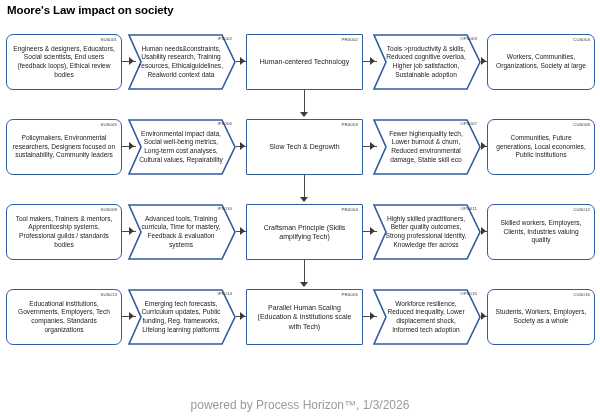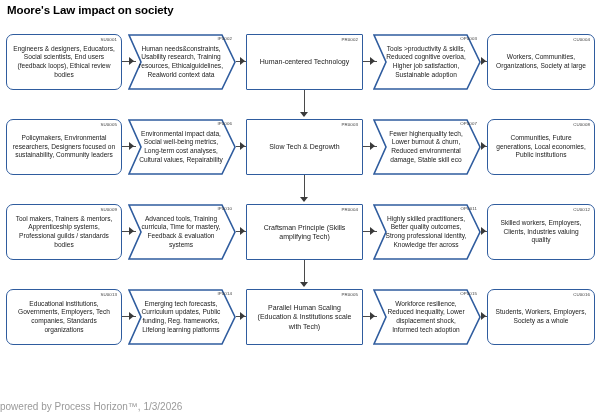--- a/index.html
+++ b/index.html
@@ -78,21 +78,21 @@
     position: absolute; left: 300px;
     width: 0; height: 0;
     border-left: 4px solid transparent;
     border-right: 4px solid transparent;
     border-top: 5.5px solid #3a3a3a;
   }
 
   
   .footer {
     position: absolute; left: 0; bottom: 8px; width: 600px;
-    text-align: left; font-size: 10px; color: #9a9a9a;
+    text-align: center; font-size: 12px; color: #9a9a9a;
   }
 </style>
 </head>
 <body>
 
 <div id="root">
 
   <div class="header">
     <div class="title-left">Moore's Law impact on society</div>
   </div>

